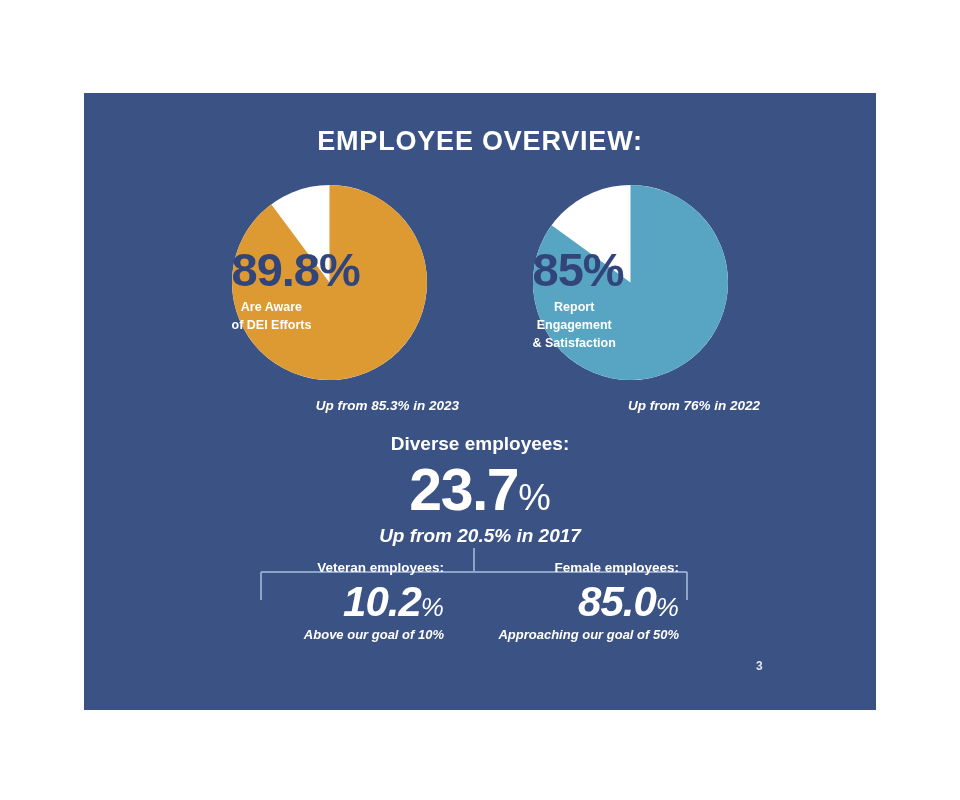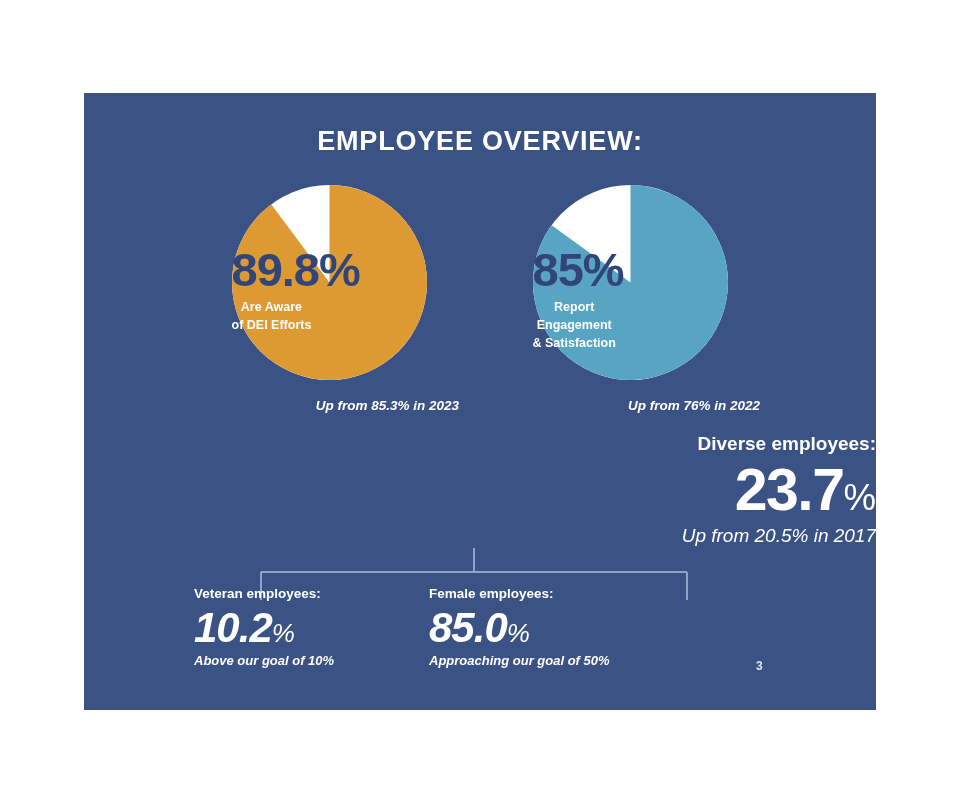--- a/index.html
+++ b/index.html
@@ -104,21 +104,21 @@
     font-size: 13.5px;
     margin-top: 18px;
   }
 
   
   #diverse-block {
     position: absolute;
     left: 0;
     top: 340px;
     width: 792px;
-    text-align: right;
+    text-align: center;
   }
   .diverse-label {
     color: #ffffff;
     font-size: 19px;
     font-weight: bold;
   }
   .diverse-value {
     color: #ffffff;
     font-size: 59px;
     font-weight: bold;
@@ -127,41 +127,41 @@
     margin-top: 4px;
   }
   .pct-light {
     font-weight: normal;
     font-size: 0.62em;
     letter-spacing: 0;
   }
   .diverse-note {
     color: #ffffff;
     font-style: italic;
-    font-weight: normal;
+    font-weight: bold;
     font-size: 19px;
     margin-top: 2px;
   }
 
   
   #bracket-connector {
     position: absolute;
     left: 160px;
     top: 455px;
     width: 460px;
     height: 50px;
     overflow: visible;
   }
 
   
   .sub-stat {
     position: absolute;
-    top: 493px;
+    top: 467px;
     width: 250px;
-    text-align: left;
+    text-align: right;
   }
   #sub-stat-veteran { left: 110px; }
   #sub-stat-female { left: 345px; }
 
   .sub-label {
     color: #ffffff;
     font-size: 13.5px;
     font-weight: bold;
   }
   .sub-value {

